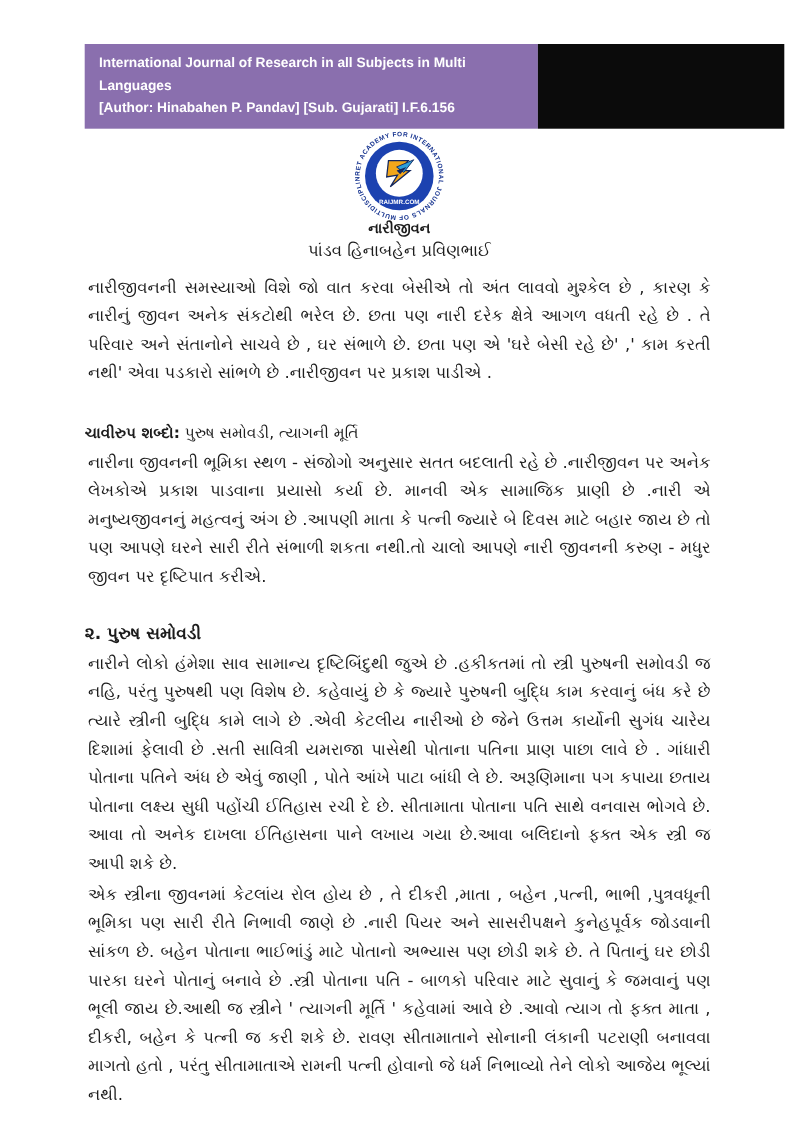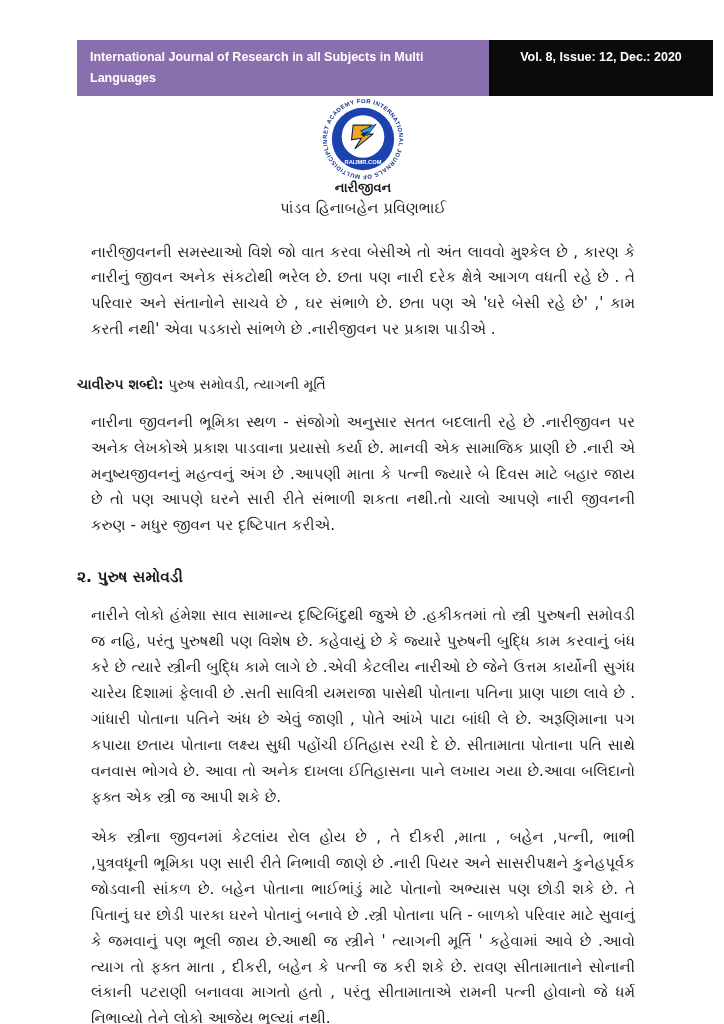--- a/index.html
+++ b/index.html
@@ -20,36 +20,36 @@
   .logo-wrap svg{display:block;}
 
   
   .title{margin:0 64px 0 0;text-align:center;font-size:13px;font-weight:bold;line-height:1.25;}
   .author{margin:1px 64px 7px 0;text-align:center;font-size:15px;line-height:1.4;}
 
   
   .textcol{margin-right:64px;}
   .sec-heading{font-size:15.5px;font-weight:bold;line-height:1.55;margin-top:26px;}
   .sec-heading.first{margin-top:2px;}
-  .body-par{font-size:15px;line-height:1.73;text-align:justify;margin:14px;}
+  .body-par{font-size:15px;line-height:1.73;text-align:justify;margin:3px;}
   .keywords{margin-top:30px;font-size:14px;line-height:1.6;}
   .keywords .kw-label{font-weight:bold;}
   .gap-lg{margin-top:32px;}
 </style>
 </head>
 <body>
 
 <div class="page">
 
   <div class="header-band">
     <div class="header-left">
       <div>International Journal of Research in all Subjects in Multi Languages</div>
+      <div>[Author: Hinabahen P. Pandav] [Sub. Gujarati] I.F.6.156</div>
     </div>
     <div class="header-right">
-      <div>Vol. 8, Issue: 12, Dec.: 2020</div>
     </div>
   </div>
 
   <div class="logo-wrap">
     <svg width="82" height="82" viewBox="0 0 100 100">
       <defs>
         <path id="ringPath" d="M 50,50 m -44,0 a 44,44 0 1,1 88,0 a 44,44 0 1,1 -88,0"></path>
       </defs>
       <text font-size="7.2" font-weight="bold" fill="#16338f" letter-spacing="0.6" font-family="Liberation Sans, sans-serif">
         <textPath href="#ringPath">RET ACADEMY FOR INTERNATIONAL JOURNALS OF MULTIDISCIPLINARY RESEARCH</textPath>

